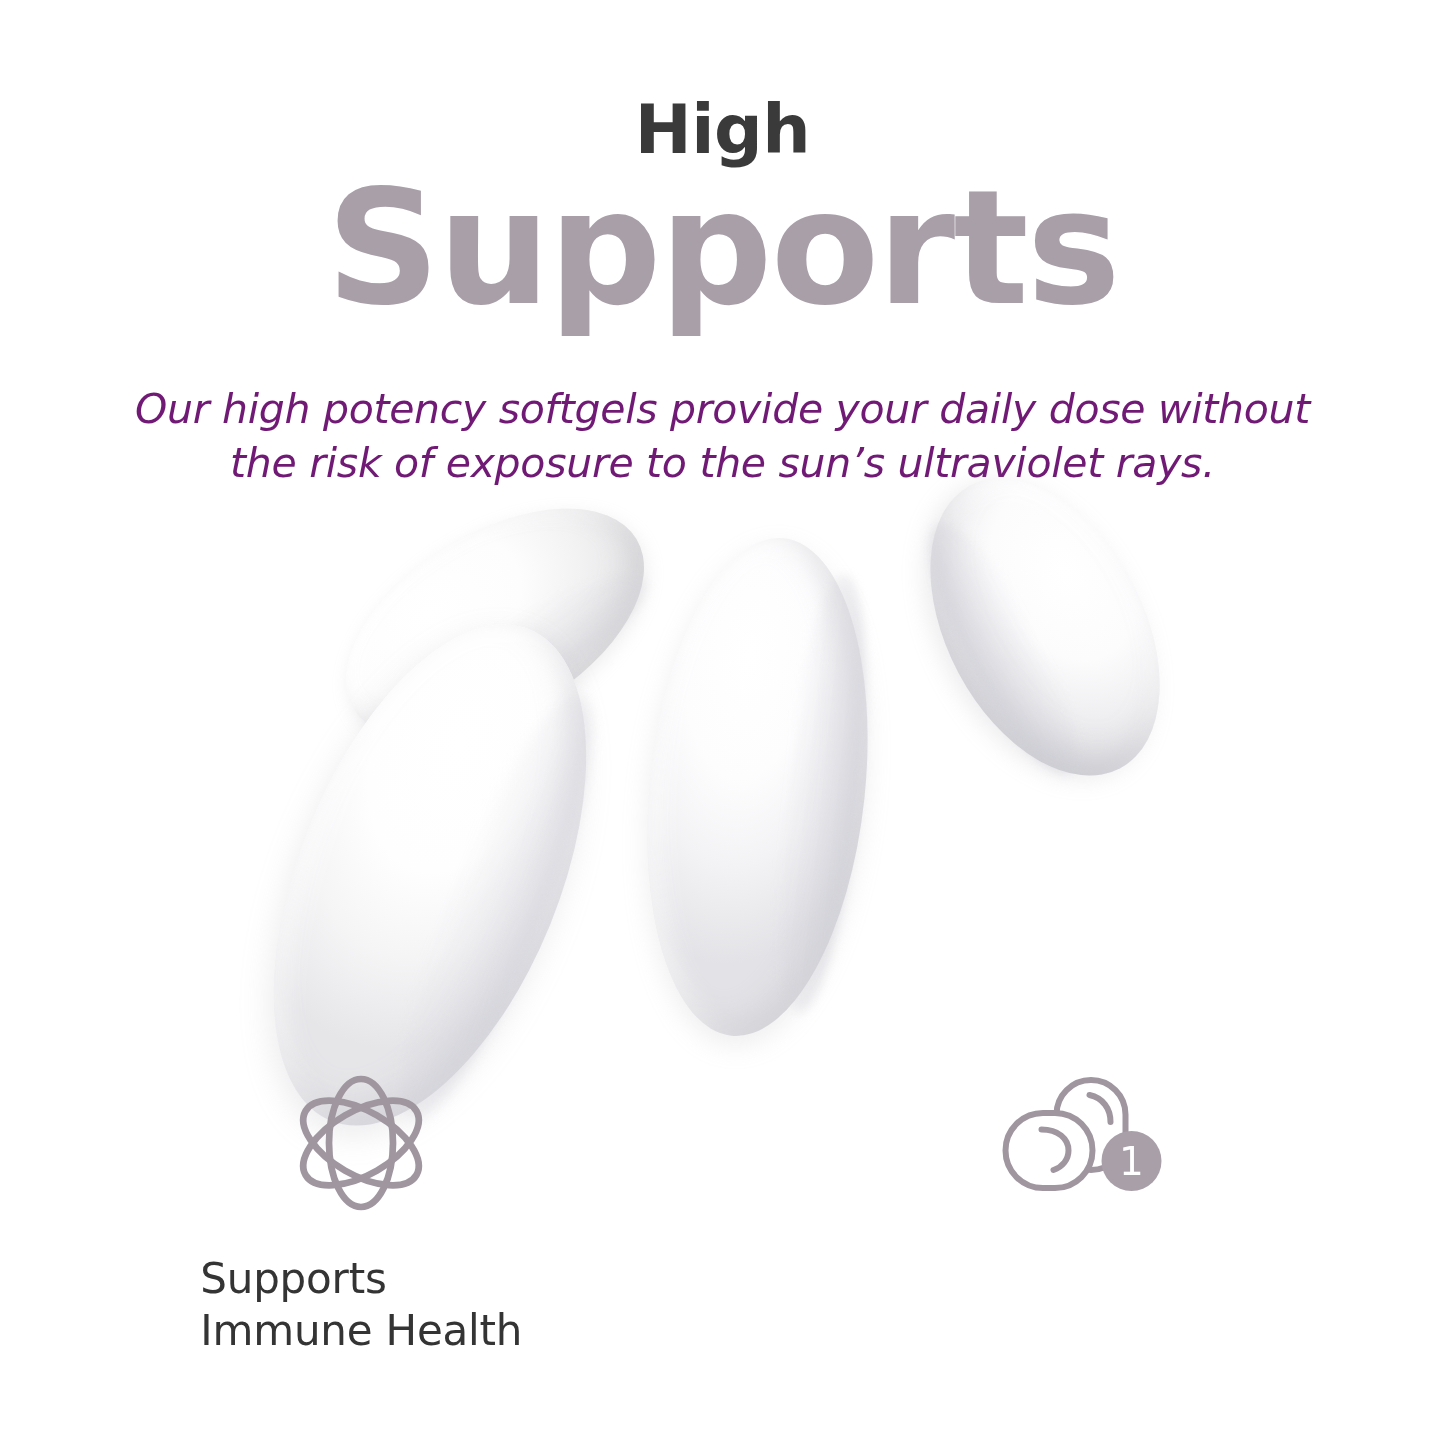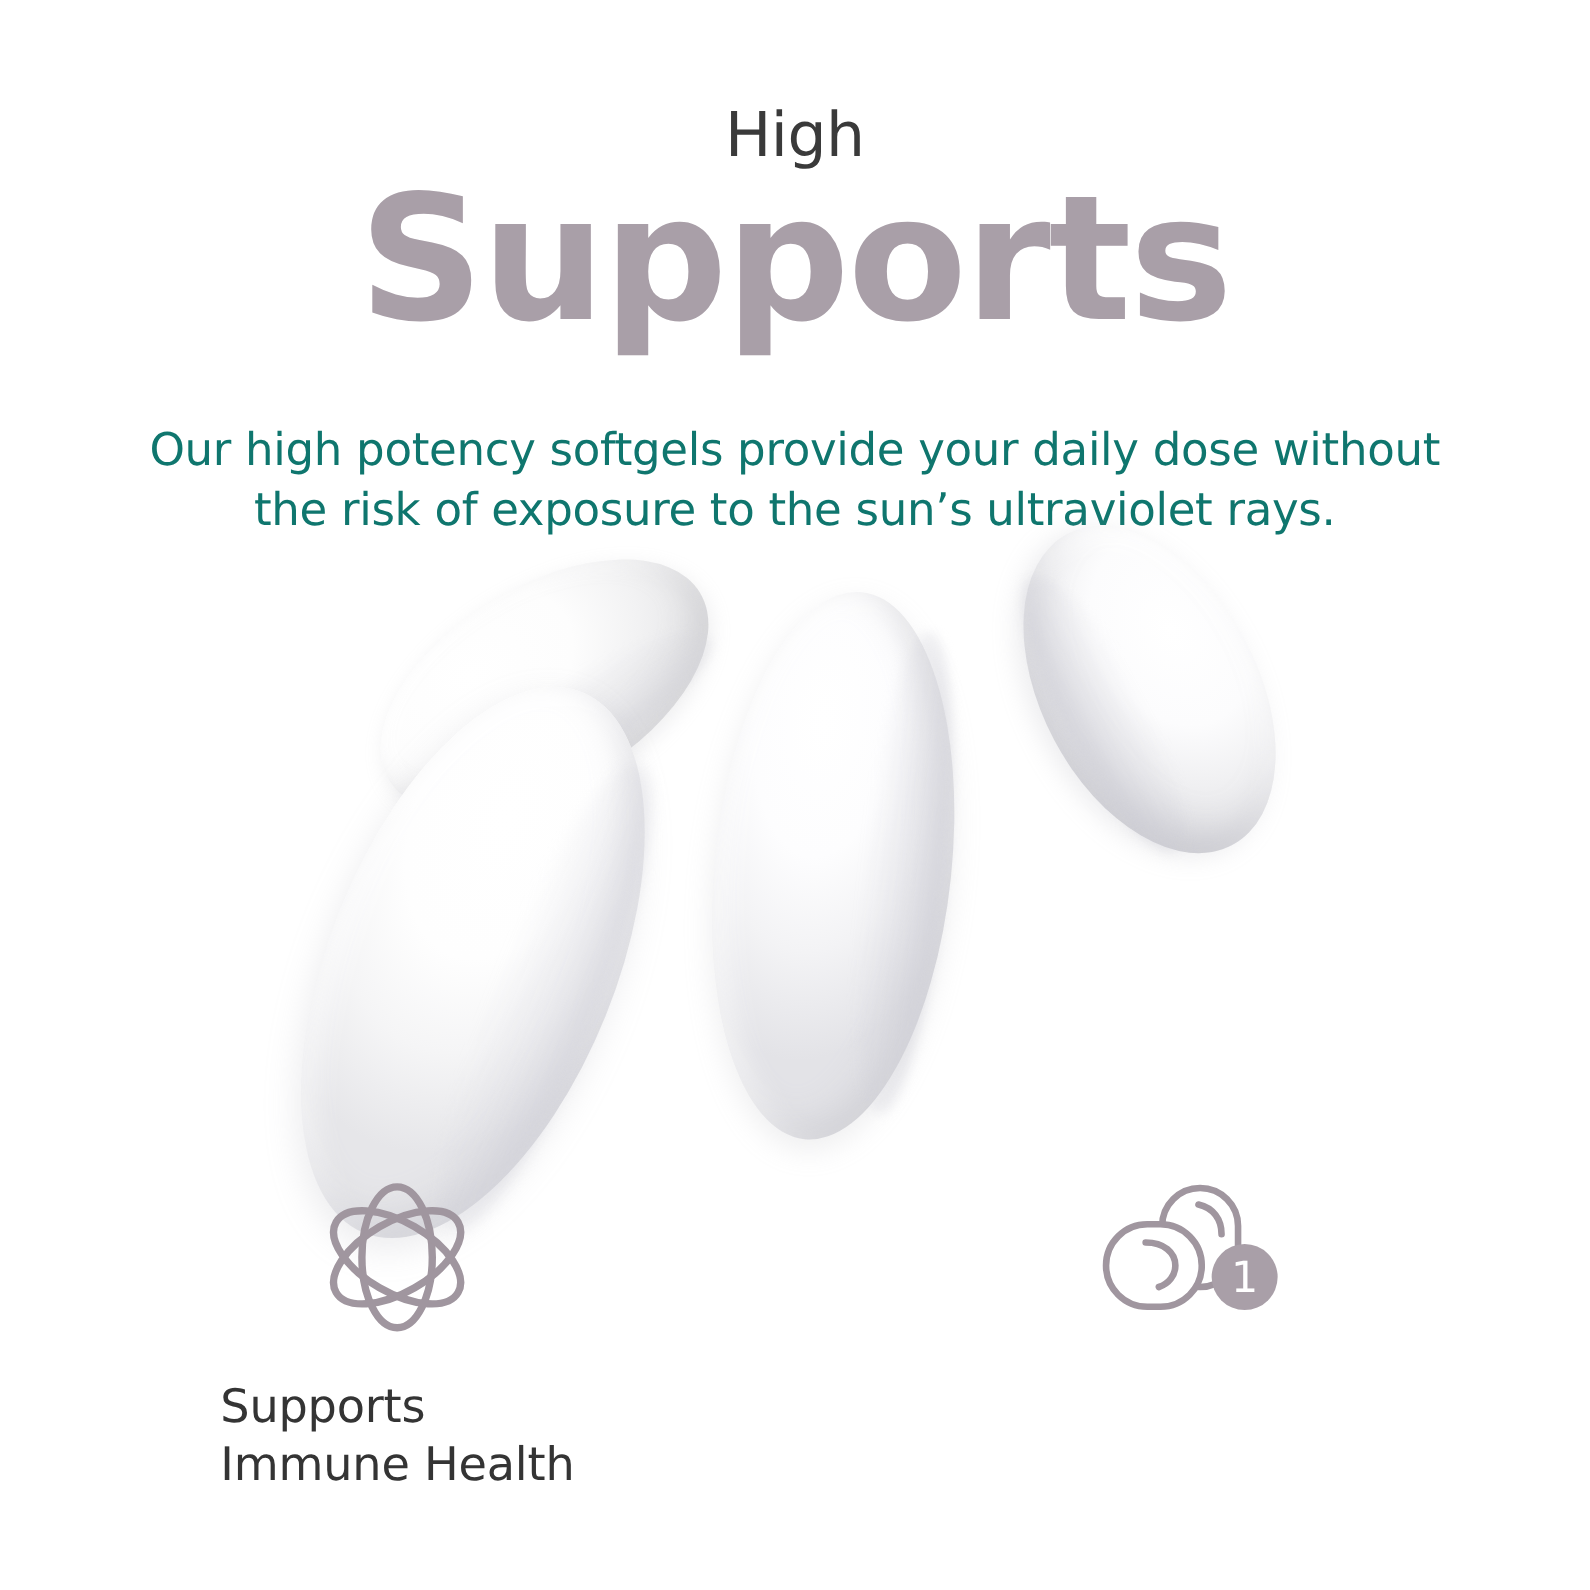--- a/index.html
+++ b/index.html
@@ -21,23 +21,23 @@
   
   .heading-block {
     position: absolute;
     top: 96px;
     left: 0;
     width: 1445px;
     text-align: center;
   }
   .title-small {
     font-family: "DejaVu Sans", sans-serif;
-    font-size: 56px;
+    font-size: 68px;
     line-height: 1.0;
-    font-weight: 400;
+    font-weight: 700;
     color: #3a3a3a;
     letter-spacing: -0.5px;
   }
   .title-large {
     font-family: "DejaVu Sans", sans-serif;
     font-size: 158px;
     line-height: 1.02;
     font-weight: 700;
     color: #a99fa8;
     letter-spacing: -2px;
@@ -48,22 +48,23 @@
     position: absolute;
     top: 382px;
     left: 50%;
     transform: translateX(-50%);
     width: 1180px;
     text-align: center;
     font-family: "DejaVu Sans", sans-serif;
     font-size: 41px;
     line-height: 1.32;
     font-weight: 400;
-    color: #0f766e;
+    color: #701a75;
     letter-spacing: -0.3px;
+    font-style: italic;
   }
 
   
   .product-stage {
     position: absolute;
     top: 515px;
     left: 255px;
     width: 960px;
     height: 570px;
   }

